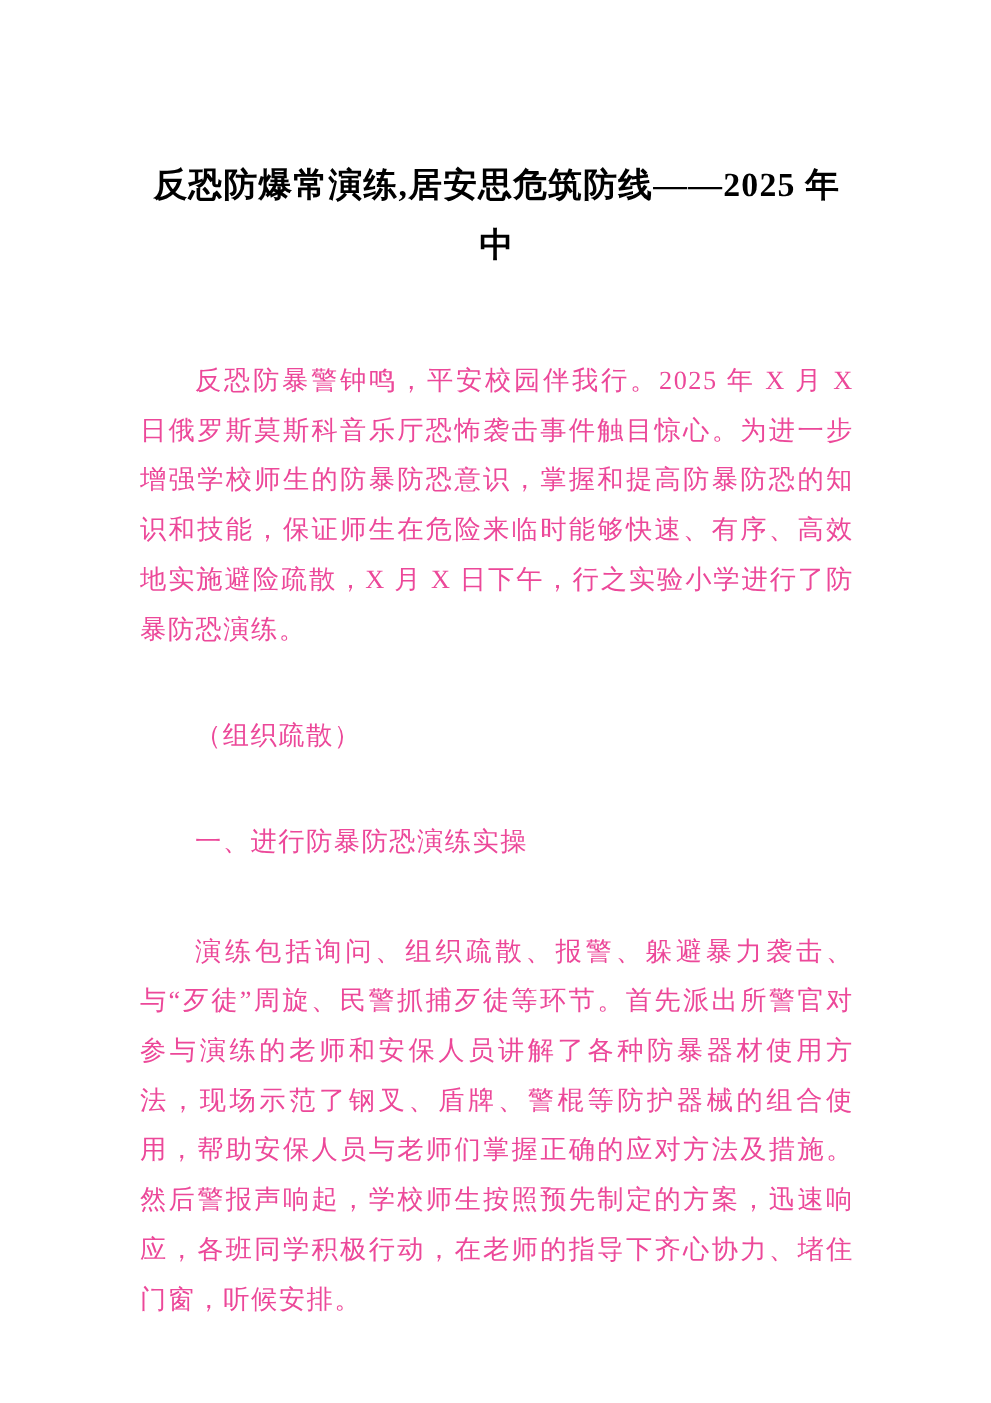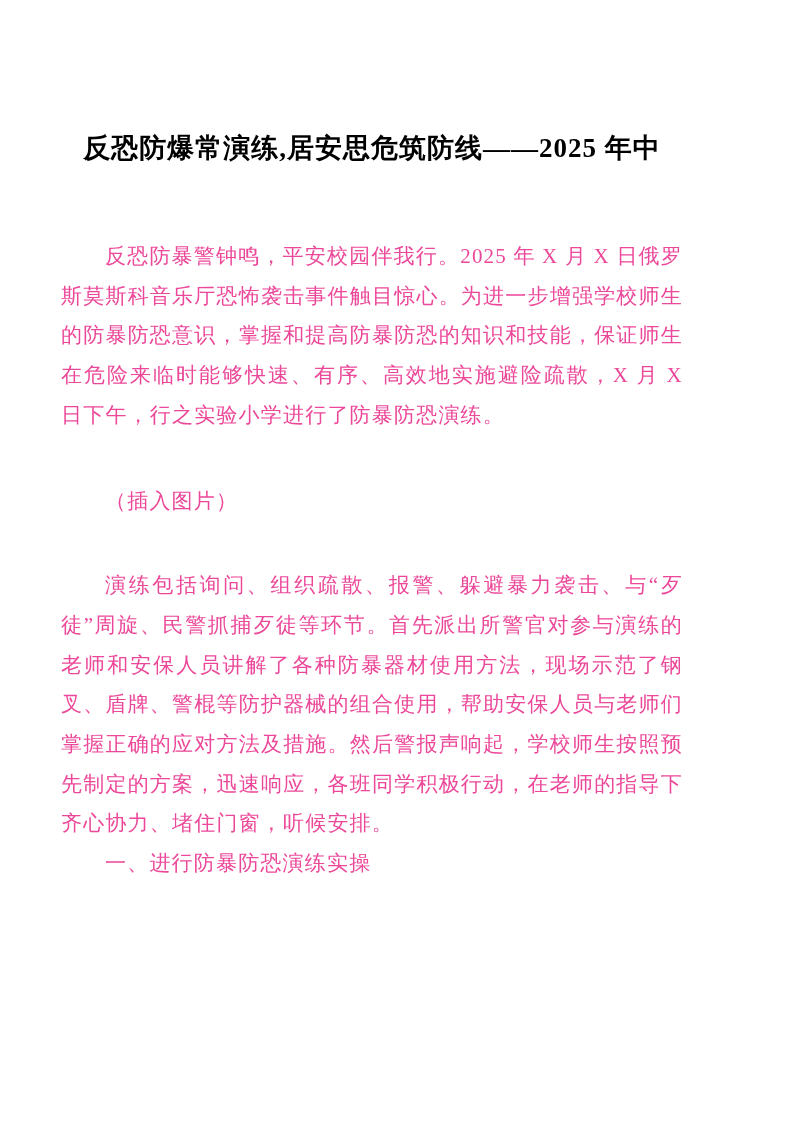--- a/index.html
+++ b/index.html
@@ -6,21 +6,21 @@
     margin: 0;
     padding: 0;
     background: #ffffff;
   }
   .page {
     position: relative;
     width: 793px;
     height: 1122px;
     background: #ffffff;
     box-sizing: border-box;
-    padding: 124px 110px 0 61px;
+    padding: 124px 110px 0 112px;
     overflow: hidden;
     font-family: "Liberation Serif", "DejaVu Serif", serif;
   }
   .doc-title {
     margin: 0 0 65px 0;
     font-size: 27px;
     font-weight: 700;
     line-height: 48px;
     letter-spacing: 1px;
     text-align: center;
@@ -50,19 +50,19 @@
 <body>
 
 <div class="page">
 
   <h1 class="doc-title">
     <span>反恐防爆常演练,居安思危筑防线——2025 年中</span><br>
   </h1>
 
   <p class="para">反恐防暴警钟鸣，平安校园伴我行。2025 年 X 月 X 日俄罗斯莫斯科音乐厅恐怖袭击事件触目惊心。为进一步增强学校师生的防暴防恐意识，掌握和提高防暴防恐的知识和技能，保证师生在危险来临时能够快速、有序、高效地实施避险疏散，X 月 X 日下午，行之实验小学进行了防暴防恐演练。</p>
 
-  <p class="para placeholder-line">（插入图片）</p>
+  <p class="para placeholder-line">（组织疏散）</p>
+
+  <p class="para section-heading">一、进行防暴防恐演练实操</p>
 
   <p class="para last">演练包括询问、组织疏散、报警、躲避暴力袭击、与“歹徒”周旋、民警抓捕歹徒等环节。首先派出所警官对参与演练的老师和安保人员讲解了各种防暴器材使用方法，现场示范了钢叉、盾牌、警棍等防护器械的组合使用，帮助安保人员与老师们掌握正确的应对方法及措施。然后警报声响起，学校师生按照预先制定的方案，迅速响应，各班同学积极行动，在老师的指导下齐心协力、堵住门窗，听候安排。</p>
-
-  <p class="para section-heading">一、进行防暴防恐演练实操</p>
 
 </div>
 
 </body></html>

